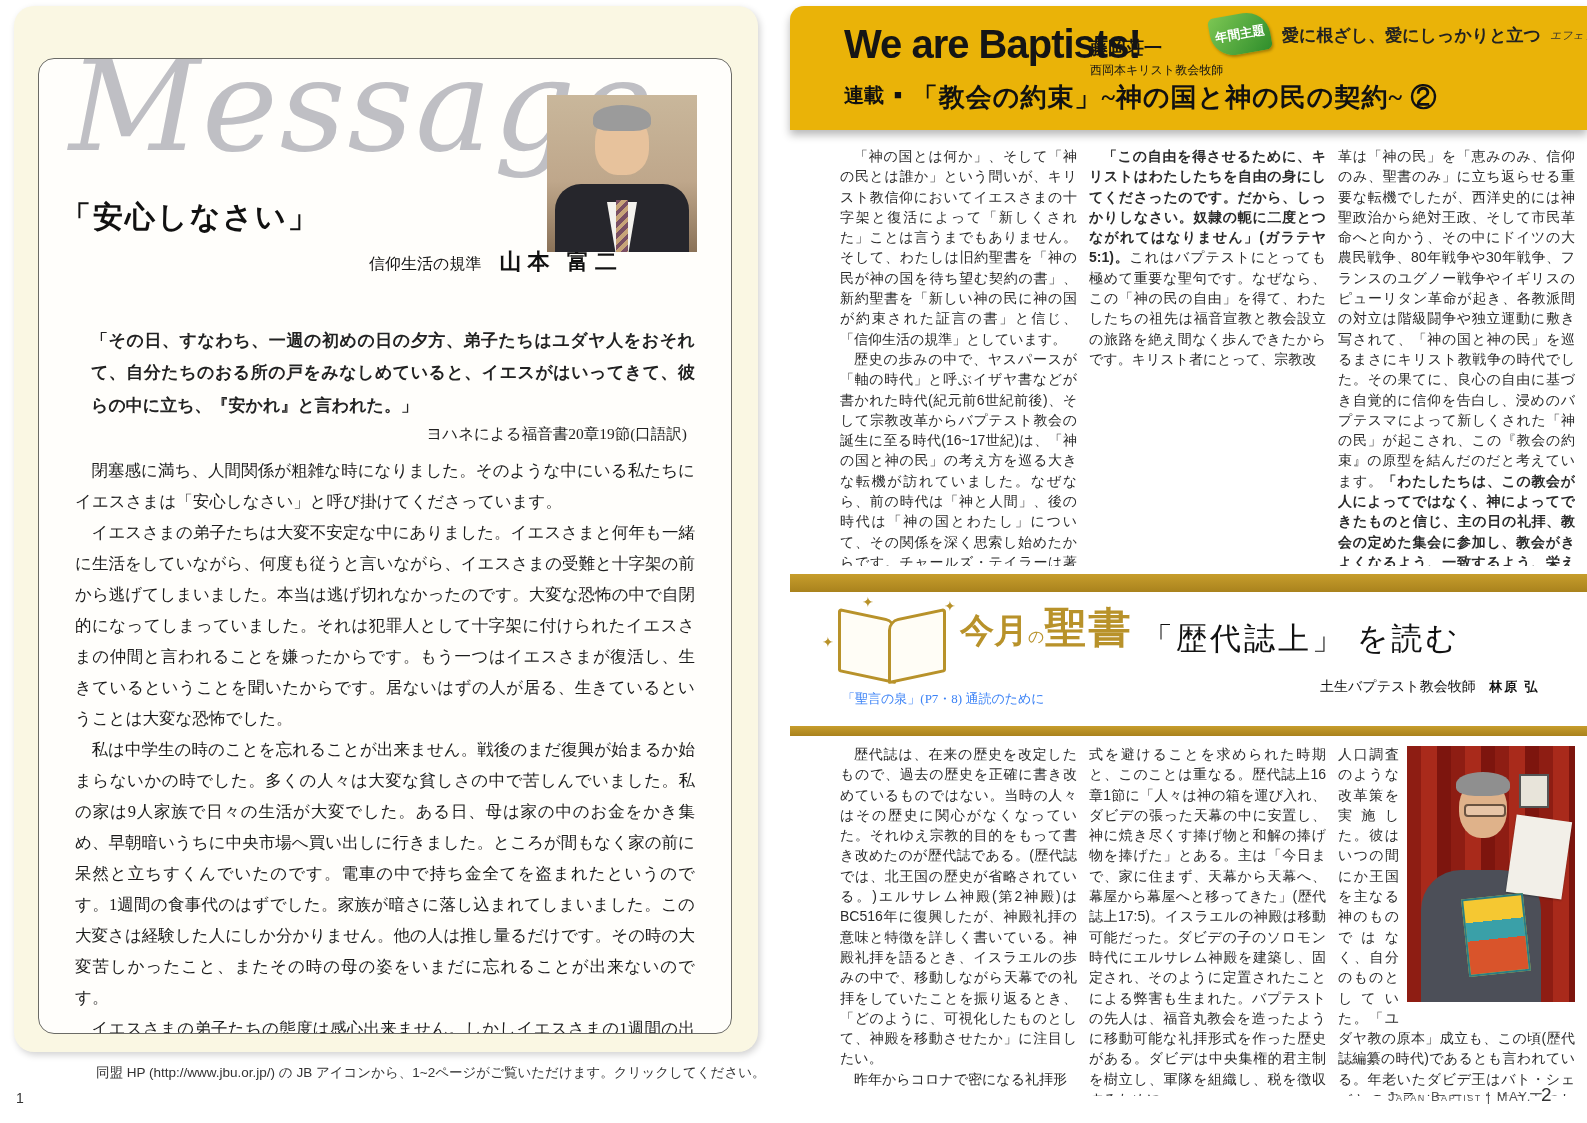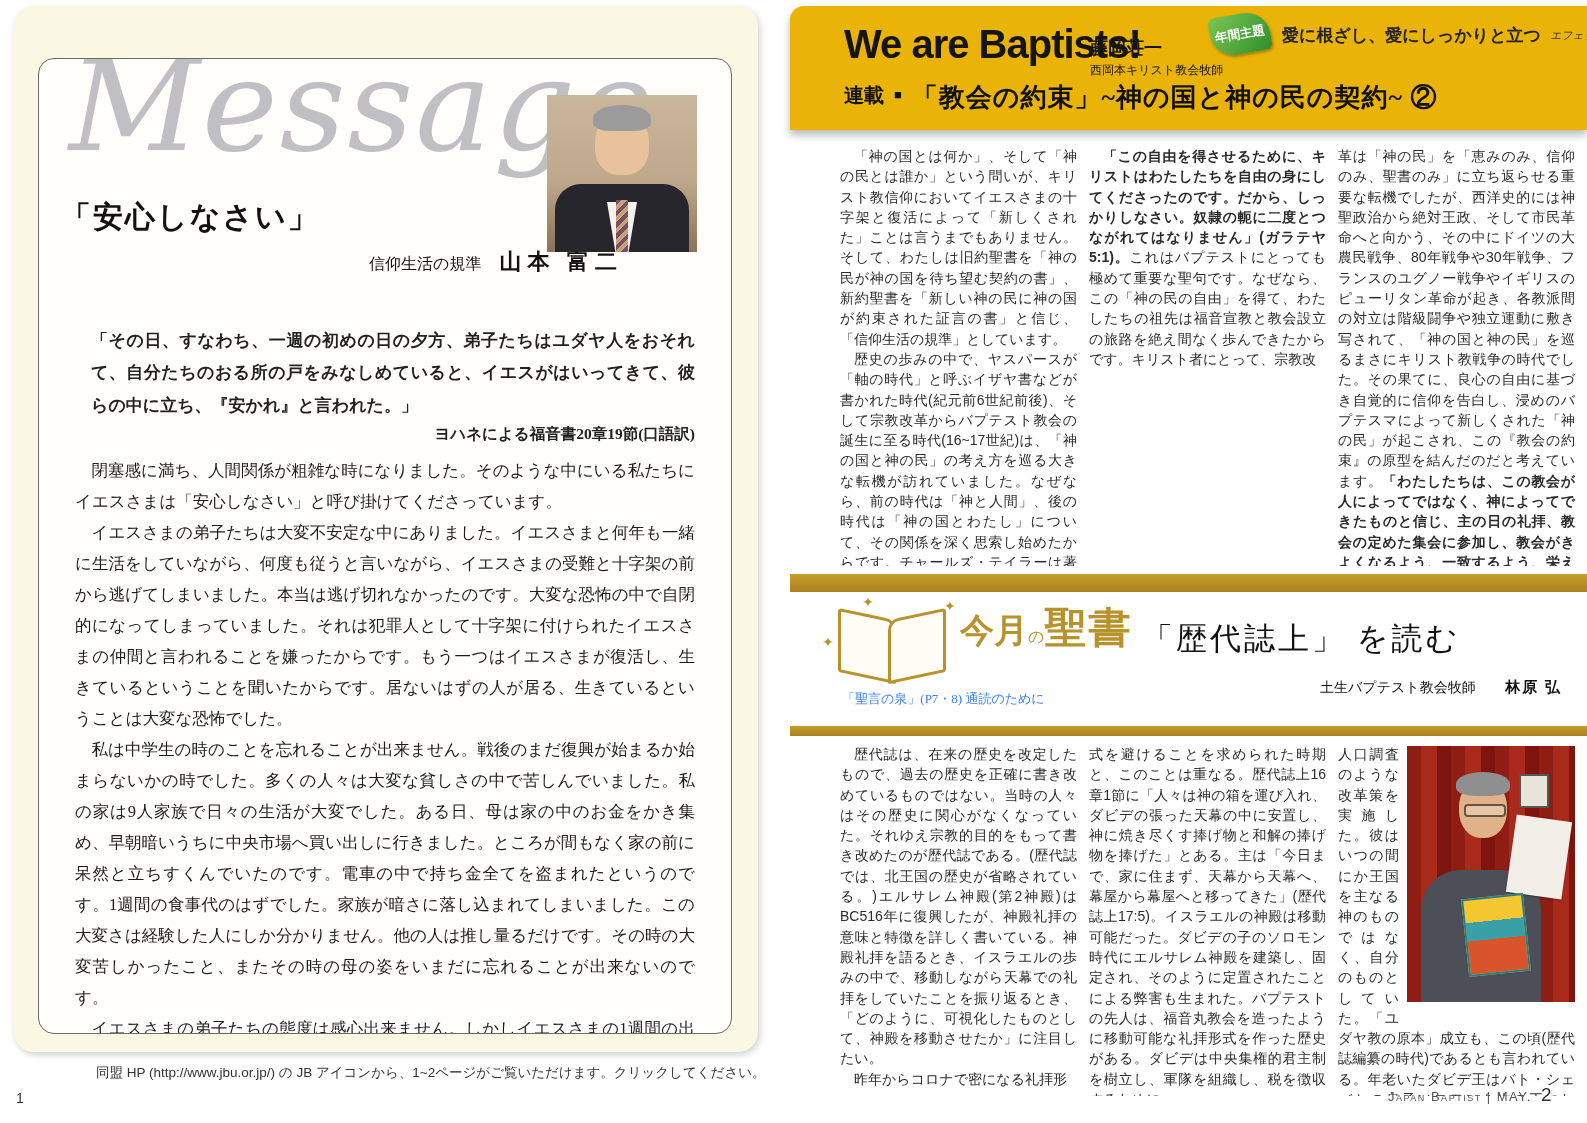--- a/index.html
+++ b/index.html
@@ -23,21 +23,21 @@
     border-radius:26px 26px 0 0;}
   #left-photo .shirt{position:absolute;left:60px;bottom:0;width:30px;height:50px;background:#f4f2ee;
     clip-path:polygon(0 0,100% 0,72% 100%,28% 100%);}
   #left-photo .tie{position:absolute;left:69px;bottom:0;width:12px;height:52px;
     background:repeating-linear-gradient(135deg,#7a4f63 0 4px,#c7a478 4px 8px);}
   #left-photo .head{position:absolute;left:48px;top:18px;width:54px;height:62px;background:#e7c29c;
     border-radius:46% 46% 42% 42%;}
   #left-photo .hair{position:absolute;left:46px;top:10px;width:58px;height:26px;background:#9b9b9b;
     border-radius:50% 50% 30% 30%;}
   .quote{margin:36px 0 0 16px;font-size:17px;font-weight:700;line-height:1.9;text-align:justify;}
-  .quote-ref{text-align:right;font-size:15.5px;font-weight:700;margin:2px 0 10px 0;}
+  .quote-ref{text-align:right;font-size:15.5px;font-weight:400;margin:2px 8px 10px 0;}
   .lp{font-size:16.5px;line-height:1.88;text-align:justify;text-indent:1em;margin:0;color:#1c1c1c;}
   #left-foot{left:96px;top:1064px;font-size:13.5px;font-family:"Liberation Sans",sans-serif;color:#333;}
   #page-num-left{left:16px;top:1090px;font-size:14px;font-family:"Liberation Sans",sans-serif;color:#333;}
 
   
   #rp-header{left:790px;top:6px;width:797px;height:124px;background:#eab308;
     border-top-left-radius:14px;box-shadow:0 5px 8px rgba(0,0,0,.28);}
   #rp-title{left:54px;top:16px;font-family:"Liberation Sans",sans-serif;font-weight:700;
     font-size:40px;letter-spacing:-1px;color:#151515;}
   #rp-author{left:300px;top:30px;color:#151515;}
@@ -74,21 +74,21 @@
   #book-logo .pl{left:2px;transform:skewY(12deg);}
   #book-logo .pr{left:52px;transform:skewY(-12deg);border-radius:10px 4px 2px 2px;}
   .sparkle{position:absolute;color:#b8922a;font-size:14px;}
   #logo-text{left:170px;top:4px;color:#b8922a;white-space:nowrap;}
   #logo-text .t1{font-size:34px;font-weight:700;}
   #logo-text .t2{font-size:16px;}
   #logo-text .t3{font-size:42px;font-weight:700;letter-spacing:2px;}
   #logo-caption{left:52px;top:94px;font-size:13px;color:#3b82f6;}
   #sec-title{left:352px;top:22px;font-size:31px;letter-spacing:3px;color:#111;}
   #sec-author{left:530px;top:82px;font-size:14px;color:#111;white-space:nowrap;}
-  #sec-author b{font-size:15px;font-weight:600;letter-spacing:2px;margin-left:26px;}
+  #sec-author b{font-size:13px;font-weight:600;letter-spacing:2px;margin-left:10px;}
 
   #right-photo{float:right;width:168px;height:256px;margin:2px 0 8px 8px;position:relative;overflow:hidden;
     background:repeating-linear-gradient(90deg,#8e1d13 0 14px,#a92a1b 14px 30px,#7d150e 30px 44px);}
   #right-photo .body{position:absolute;left:14px;bottom:-8px;width:120px;height:140px;background:#4c4f58;
     border-radius:40px 40px 0 0;}
   #right-photo .head{position:absolute;left:52px;top:34px;width:48px;height:58px;background:#dfb28a;
     border-radius:46%;}
   #right-photo .hair{position:absolute;left:49px;top:26px;width:54px;height:24px;background:#8f8f8f;
     border-radius:50% 50% 35% 35%;}
   #right-photo .glasses{position:absolute;left:57px;top:58px;width:38px;height:9px;

